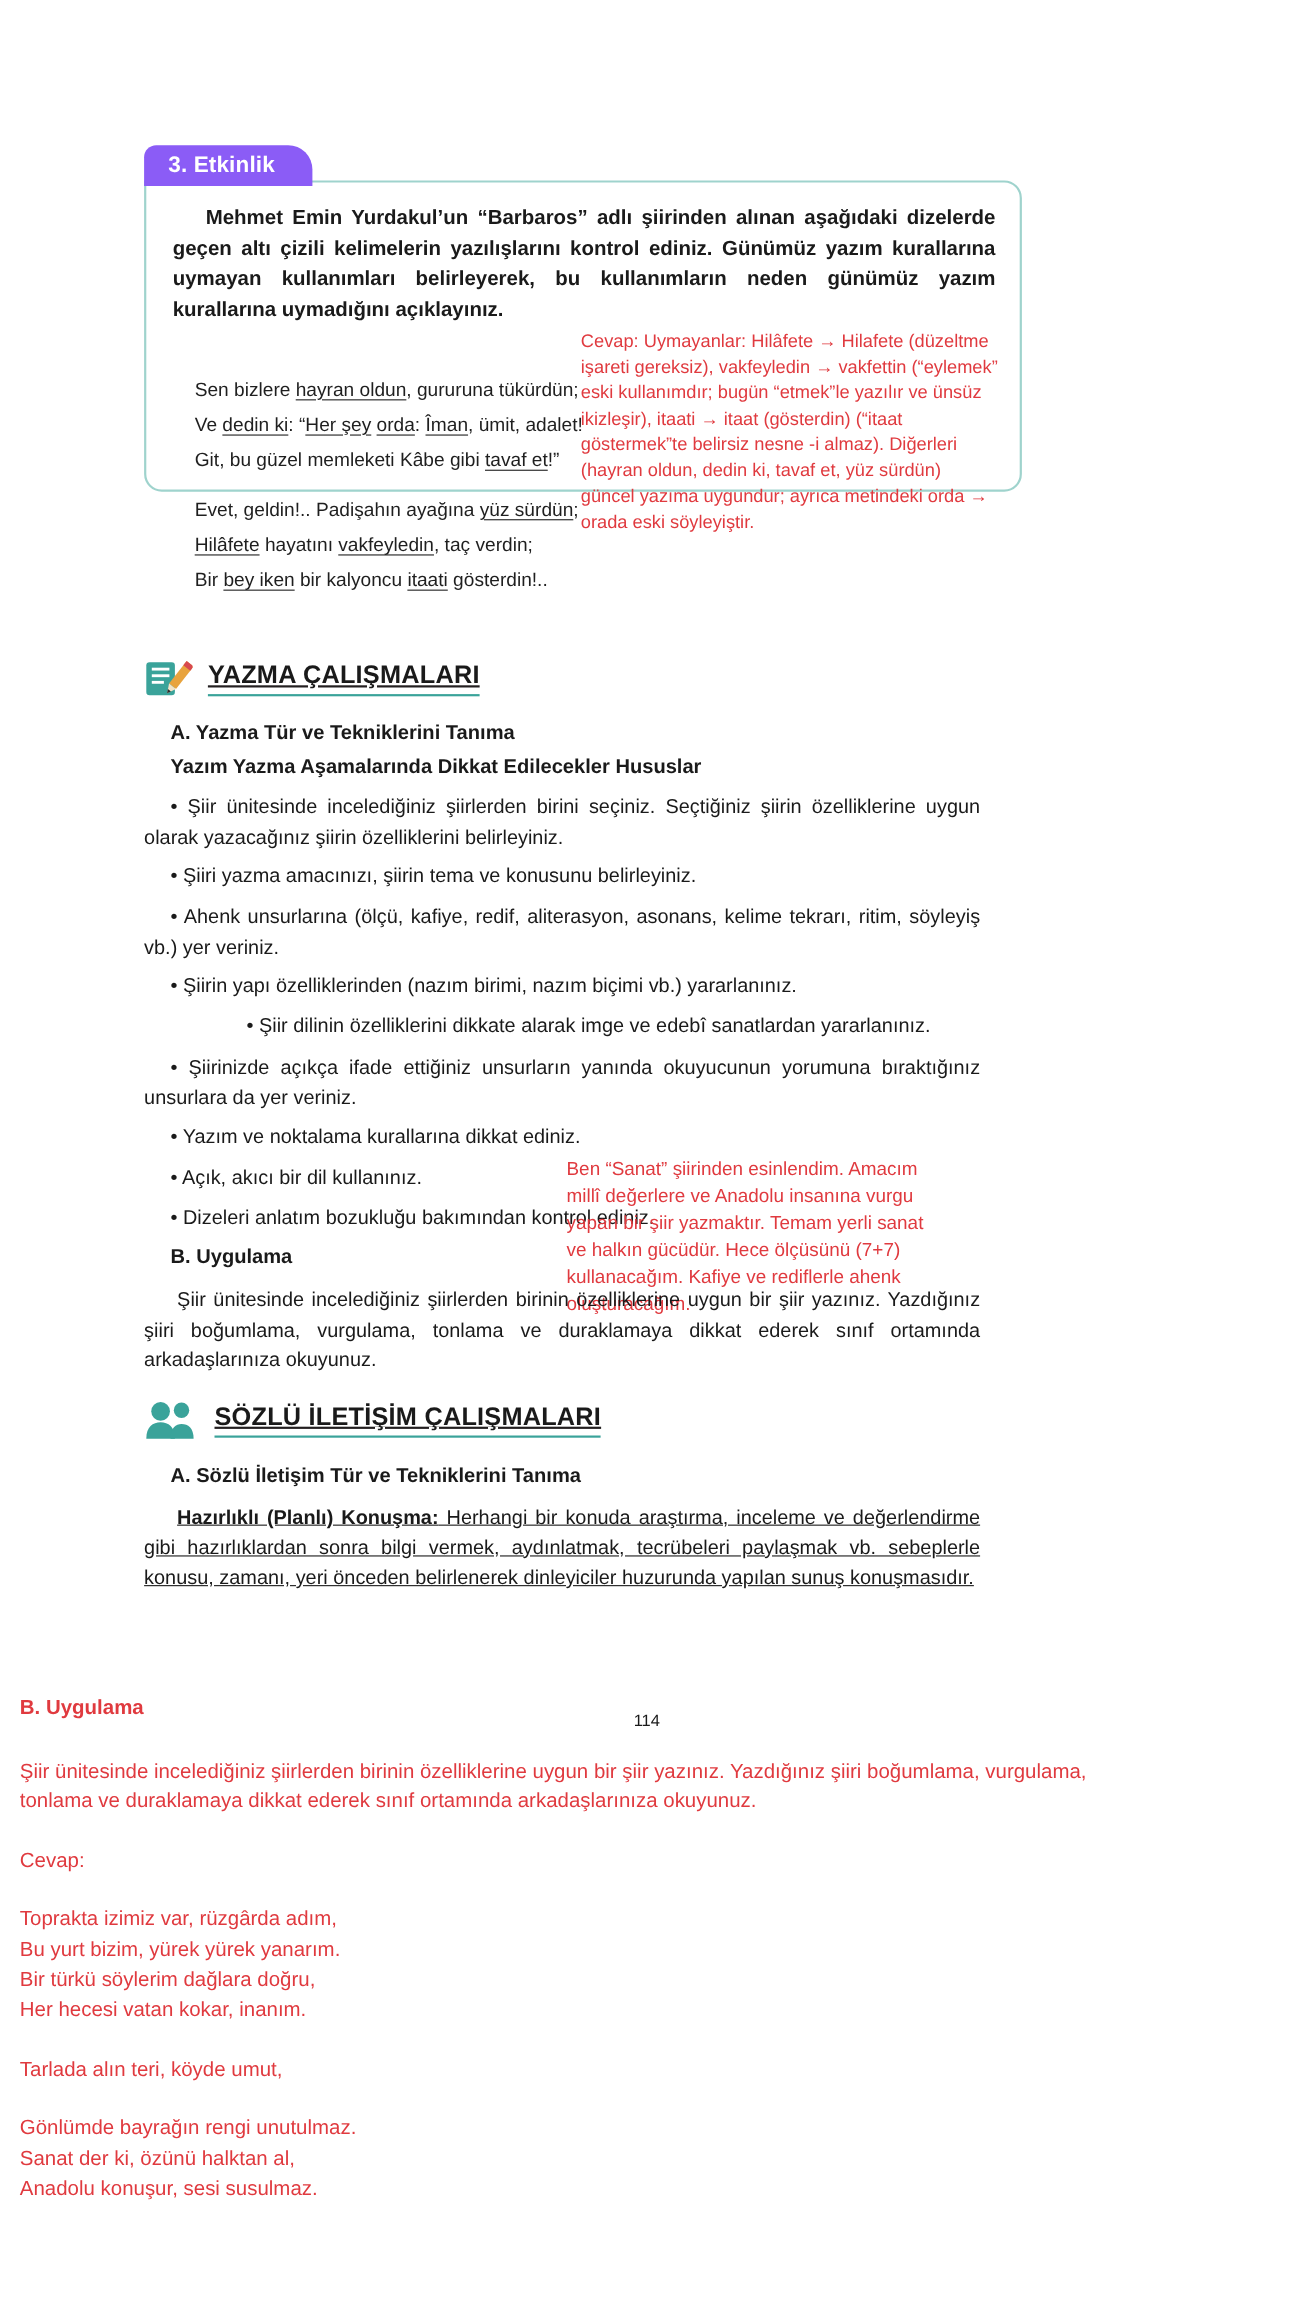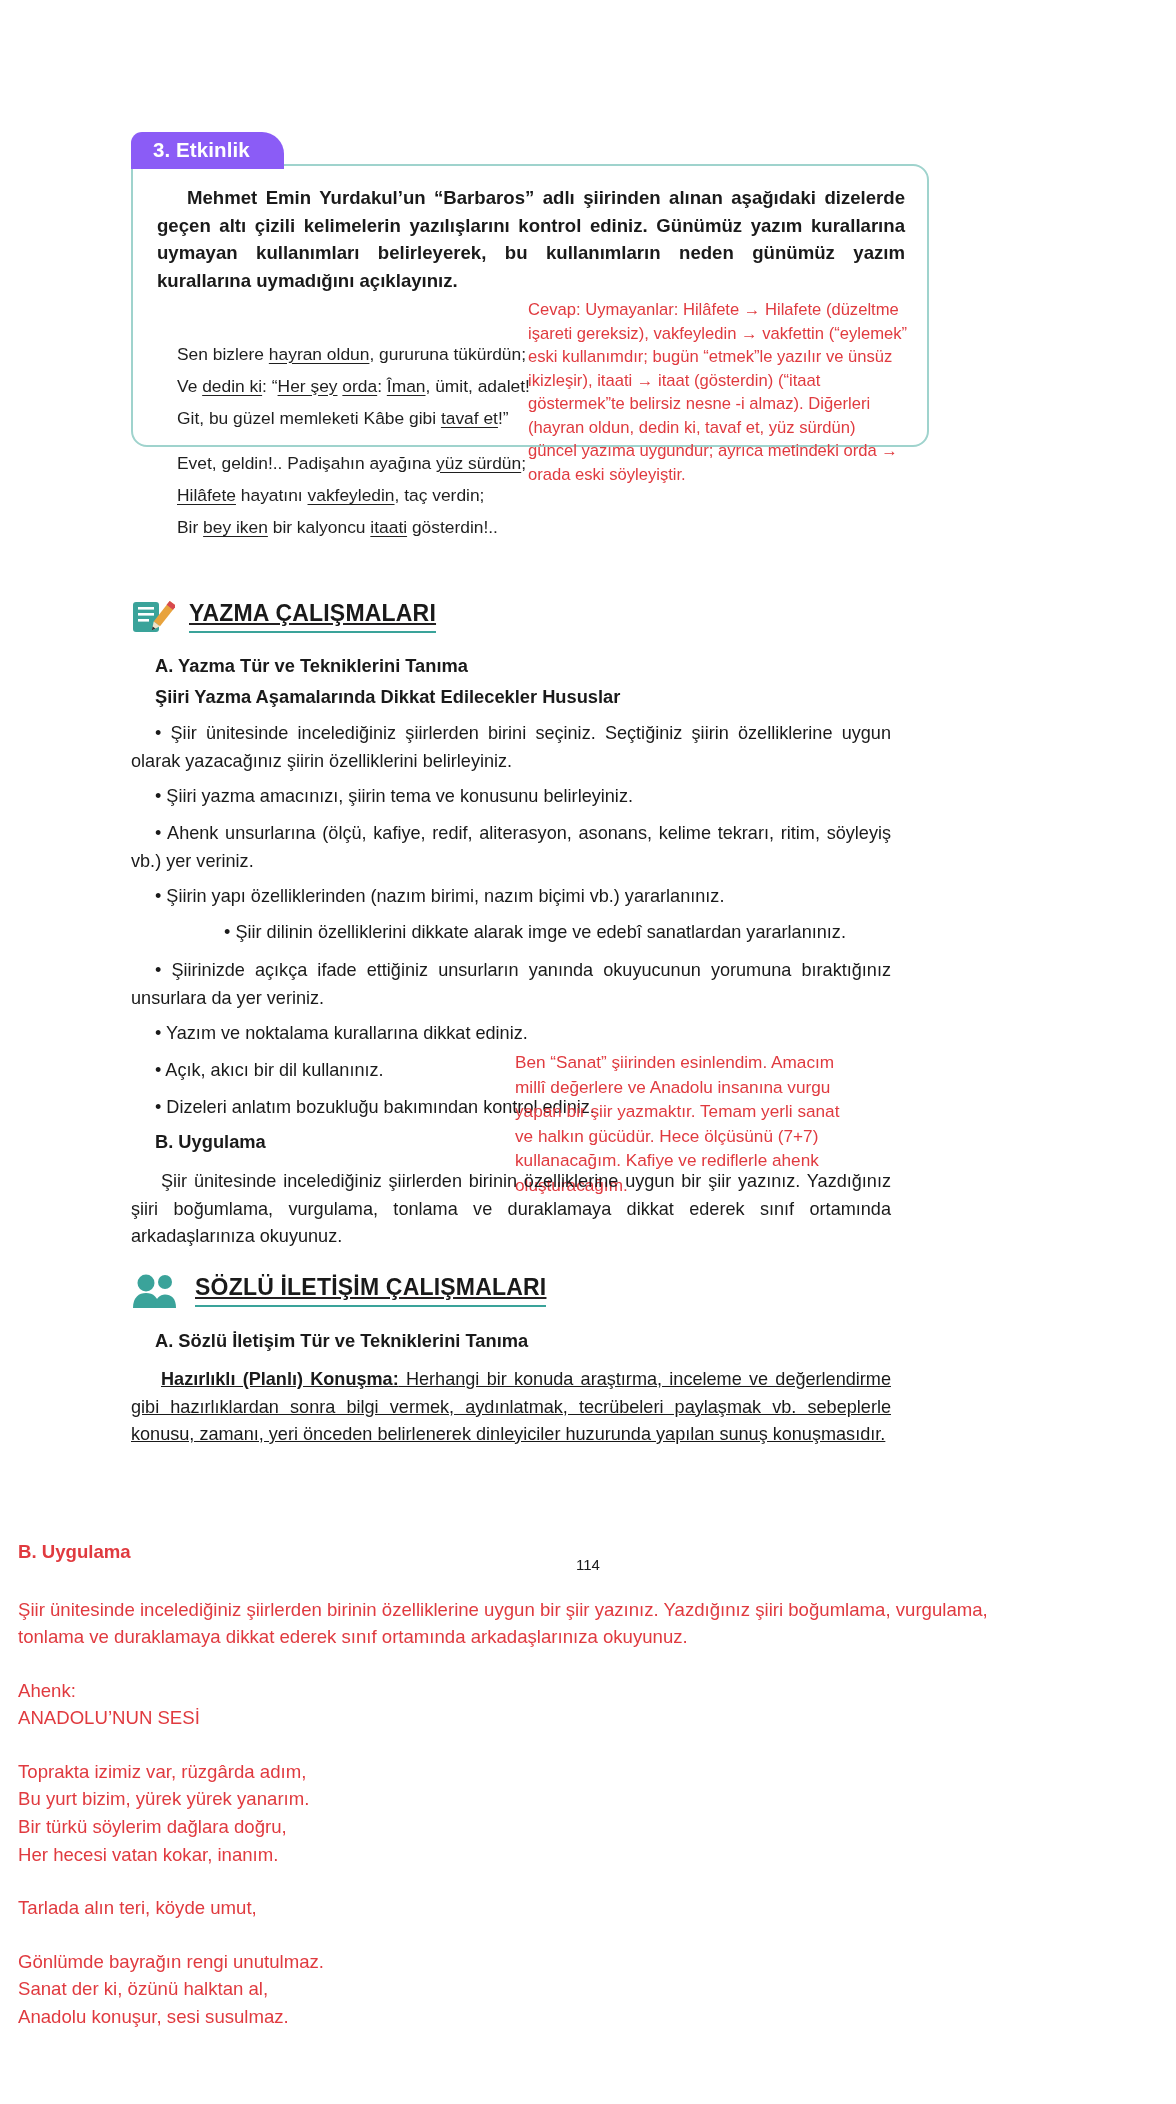--- a/index.html
+++ b/index.html
@@ -161,21 +161,21 @@
       </g>
     </svg>
   </span>
   <span class="section-title-wrap">
     <span class="section-title">YAZMA ÇALIŞMALARI</span>
     <span class="title-rule"></span>
   </span>
 </div>
 
 <div class="blk sub-h" style="left:155px; top:655px; width:740px;">A. Yazma Tür ve Tekniklerini Tanıma</div>
-<div class="blk sub-h" style="left:155px; top:686px; width:740px;">Şiiri Yazma Aşamalarında Dikkat Edilecekler Hususlar</div>
+<div class="blk sub-h" style="left:155px; top:686px; width:740px;">Yazım Yazma Aşamalarında Dikkat Edilecekler Hususlar</div>
 
 <div class="blk bullet just" style="left:131px; top:720px; width:760px; text-indent:24px;">• Şiir ünitesinde incelediğiniz şiirlerden birini seçiniz. Seçtiğiniz şiirin özelliklerine uygun olarak yazacağınız şiirin özelliklerini belirleyiniz.</div>
 <div class="blk bullet" style="left:155px; top:783px; width:760px;">• Şiiri yazma amacınızı, şiirin tema ve konusunu belirleyiniz.</div>
 <div class="blk bullet just" style="left:131px; top:820px; width:760px; text-indent:24px;">• Ahenk unsurlarına (ölçü, kafiye, redif, aliterasyon, asonans, kelime tekrarı, ritim, söyleyiş vb.) yer veriniz.</div>
 <div class="blk bullet" style="left:155px; top:883px; width:760px;">• Şiirin yapı özelliklerinden (nazım birimi, nazım biçimi vb.) yararlanınız.</div>
 <div class="blk bullet" style="left:155px; top:919px; width:760px;text-align:center;">• Şiir dilinin özelliklerini dikkate alarak imge ve edebî sanatlardan yararlanınız.</div>
 <div class="blk bullet just" style="left:131px; top:957px; width:760px; text-indent:24px;">• Şiirinizde açıkça ifade ettiğiniz unsurların yanında okuyucunun yorumuna bıraktığınız unsurlara da yer veriniz.</div>
 <div class="blk bullet" style="left:155px; top:1020px; width:480px;">• Yazım ve noktalama kurallarına dikkat ediniz.</div>
 <div class="blk bullet" style="left:155px; top:1057px; width:480px;">• Açık, akıcı bir dil kullanınız.</div>
 <div class="blk bullet" style="left:155px; top:1094px; width:480px;">• Dizeleri anlatım bozukluğu bakımından kontrol ediniz.</div>
@@ -206,22 +206,21 @@
   <b>Hazırlıklı (Planlı) Konuşma:</b><span> Herhangi bir konuda araştırma, inceleme ve değerlendirme gibi hazırlıklardan sonra bilgi vermek, aydınlatmak, tecrübeleri paylaşmak vb. sebeplerle konusu, zamanı, yeri önceden belirlenerek dinleyiciler huzurunda yapılan sunuş konuşmasıdır.</span>
 </div>
 
 <div id="page-number">114</div>
 
 <div id="bottom-region">
   <div class="b-h">B. Uygulama</div>
   <div class="gap-l"></div>
   <div class="b-p" style="width:1000px;">Şiir ünitesinde incelediğiniz şiirlerden birinin özelliklerine uygun bir şiir yazınız. Yazdığınız şiiri boğumlama, vurgulama, tonlama ve duraklamaya dikkat ederek sınıf ortamında arkadaşlarınıza okuyunuz.</div>
   <div class="gap-m"></div>
-  <div class="b-p">Ahenk:</div>
-  <div class="b-p">ANADOLU’NUN SESİ</div>
+  <div class="b-p">Cevap:</div>
   <div class="gap-m"></div>
   <div>
     <div class="b-p">Toprakta izimiz var, rüzgârda adım,</div>
     <div class="b-p">Bu yurt bizim, yürek yürek yanarım.</div>
     <div class="b-p">Bir türkü söylerim dağlara doğru,</div>
     <div class="b-p">Her hecesi vatan kokar, inanım.</div>
   </div>
   <div class="gap-m"></div>
   <div>
     <div class="b-p">Tarlada alın teri, köyde umut,</div>

